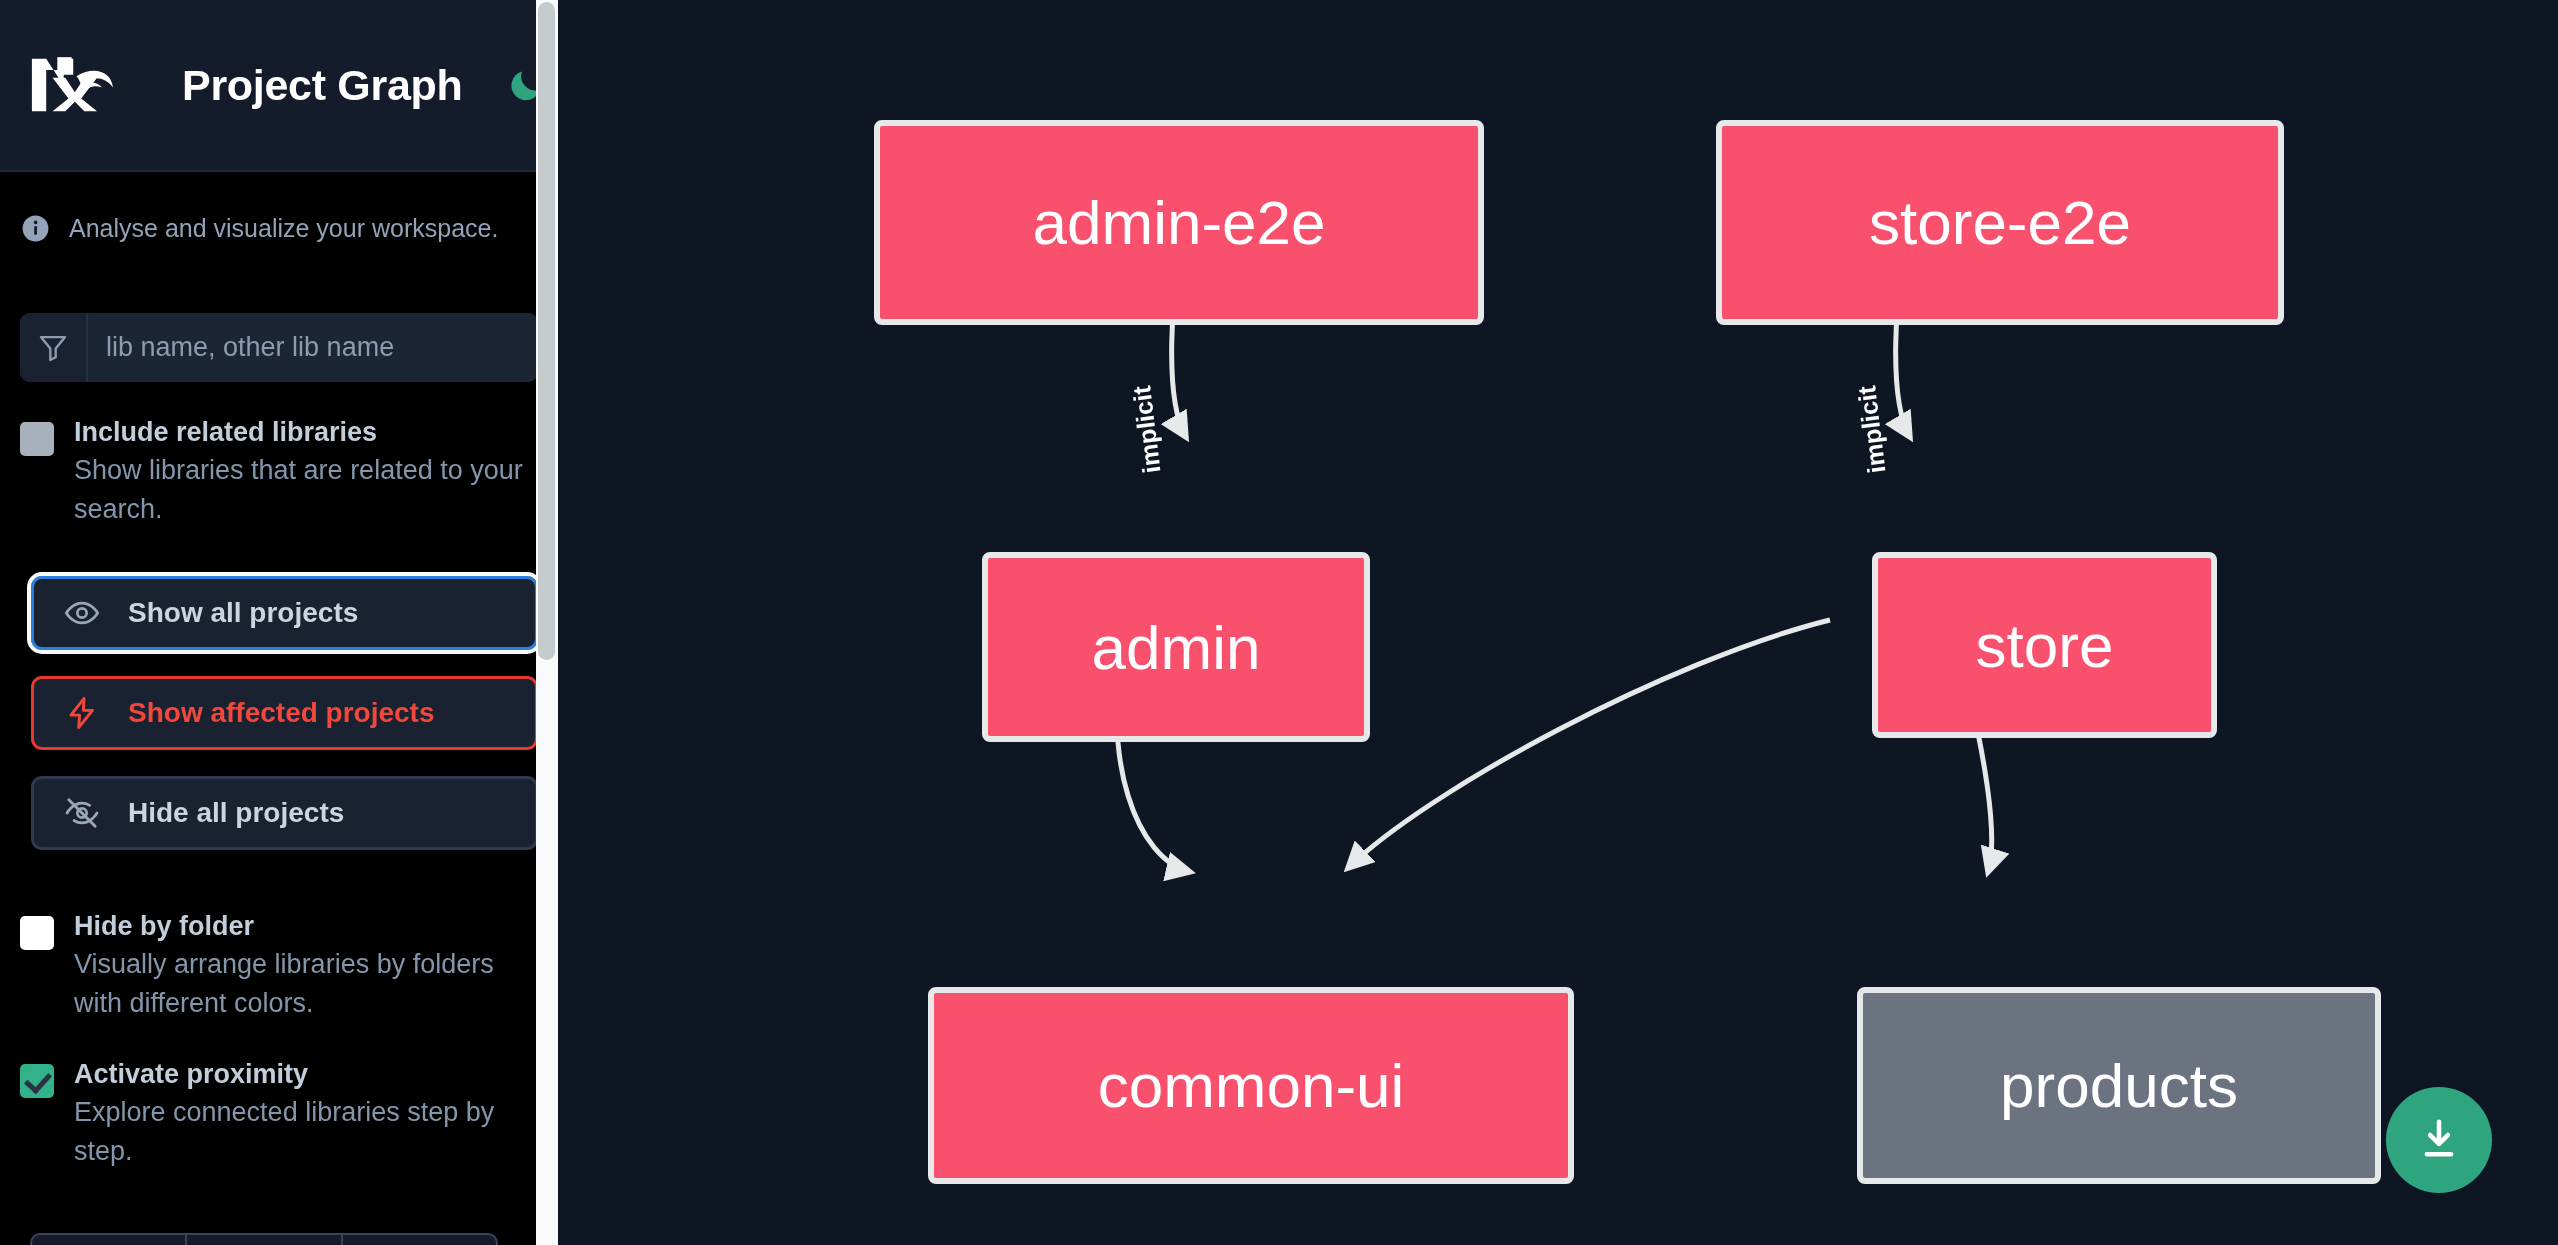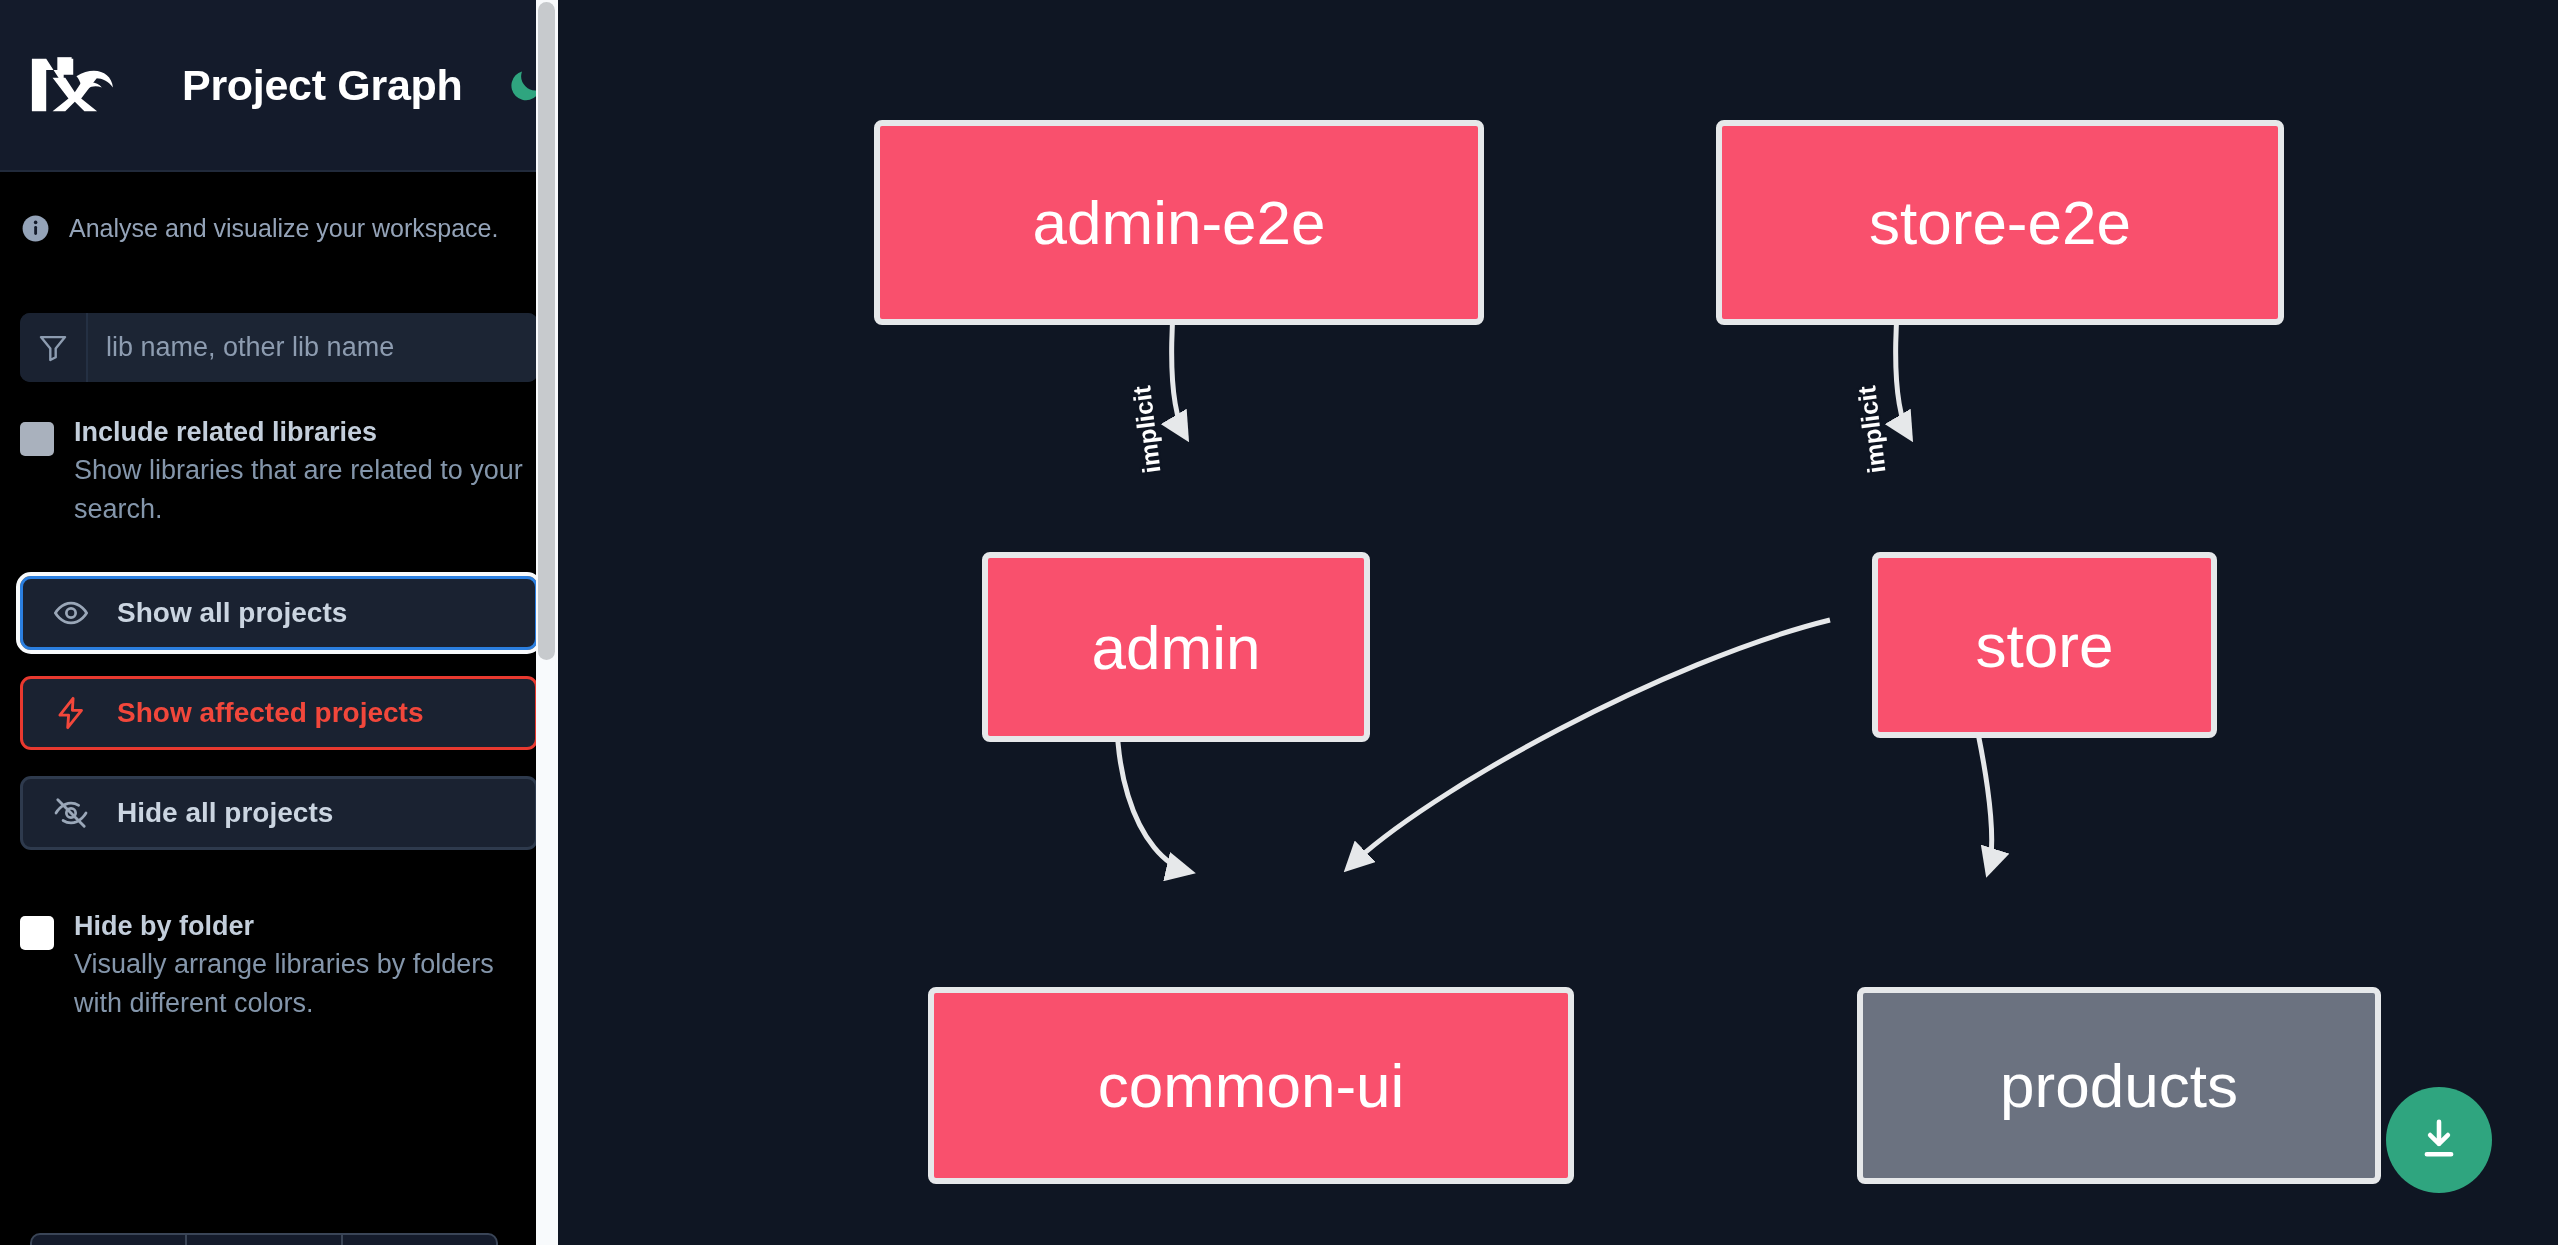--- a/index.html
+++ b/index.html
@@ -90,21 +90,21 @@
   .check-title { color: #c3cedb; font-size: 27px; font-weight: 700; line-height: 1.25; }
   .check-desc  { color: #8496ab; font-size: 27px; line-height: 1.45; margin-top: 2px; }
 
   
   .btn {
     height: 74px; margin-top: 26px;
     display: flex; align-items: center;
     border-radius: 11px;
     padding-left: 30px; gap: 28px;
     background: #1a2231; cursor: pointer;
-    font-size: 28px; font-weight: 700;
+    font-size: 28px; font-weight: 700; margin-left: 11px;
   }
   #btn-show-all {
     border: 3px solid #2b7fe0;
     outline: 4px solid #f8fafc; outline-offset: 0px;
     color: #cbd5e1; margin-top: 46px;
   }
   #btn-show-affected { border: 3px solid #e8392f; color: #f2473b; }
   #btn-hide-all      { border: 3px solid #2e3a4d; color: #cbd5e1; }
   .btn svg { flex: 0 0 auto; }
 
@@ -251,20 +251,27 @@
       <div class="divider-gap"></div>
 
       <div class="check-row">
         <span class="cb white"></span>
         <span class="check-col">
           <span class="check-title" style="display:block">Hide by folder</span>
           <span class="check-desc" style="display:block">Visually arrange libraries by folders with different colors.</span>
         </span>
       </div>
 
+      <div class="check-row">
+        <span class="cb green"></span>
+        <span class="check-col">
+          <span class="check-title" style="display:block">Activate proximity</span>
+          <span class="check-desc" style="display:block">Explore connected libraries step by step.</span>
+        </span>
+      </div>
     </div>
 
     <div id="seg-control">
       <span class="seg"></span>
       <span class="seg"></span>
       <span class="seg"></span>
     </div>
 
     <div id="sb-track">
       <div id="sb-thumb"></div>

